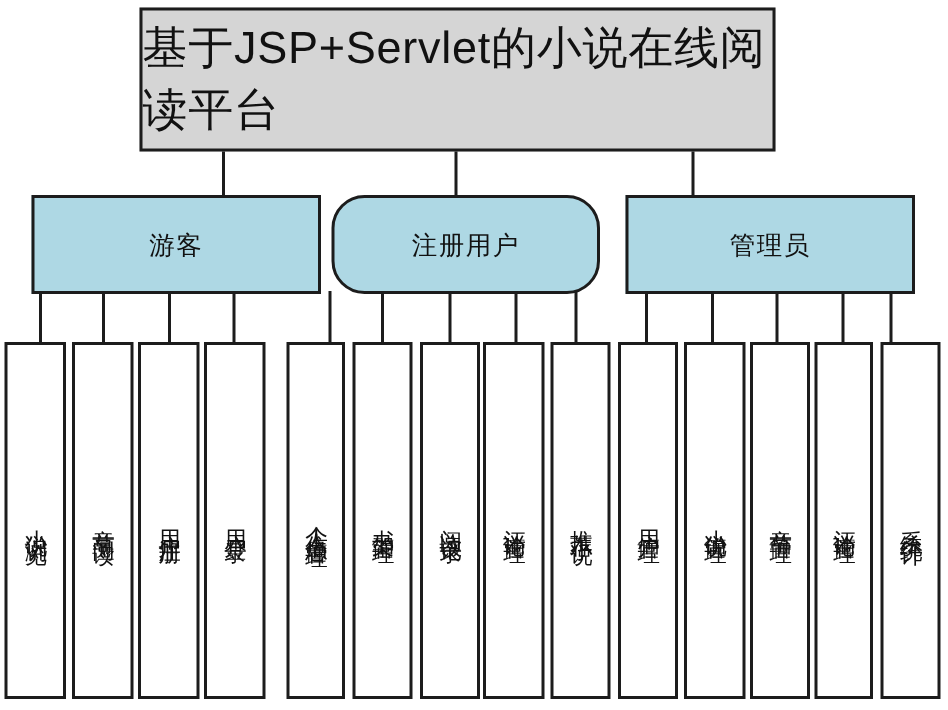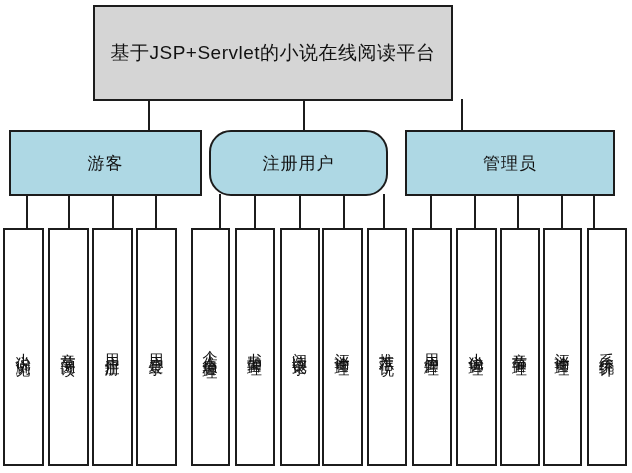--- a/index.html
+++ b/index.html
@@ -19,35 +19,36 @@
     position: absolute;
     box-sizing: border-box;
     border: 2px solid var(--border, #1c1c1c);
     display: flex;
     align-items: center;
     justify-content: center;
     z-index: 2;
     color: #111;
   }
   .root-node {
-    left: 93px; top: 5px; width: 360px; height: 96px;
+    left: 93px; top: 5px; width: 424px; height: 96px;
     background: var(--root-fill, #d5d5d5);
-    font-size: 19px;
+    font-size: 30px;
     letter-spacing: 0.5px;
-    text-align: right;
+    text-align: left;
   }
   .branch-node {
     top: 130px; height: 66px;
     background: var(--branch-fill, #aed8e4);
     font-size: 17px;
     letter-spacing: 1px;
+    margin-left: 12px;
   }
   .branch-1 { left: 9px;   width: 193px; }
   .branch-2 { left: 209px; width: 179px; border-radius: 22px; }
-  .branch-3 { left: 405px; width: 210px; }
+  .branch-3 { left: 405px; width: 193px; }
   .leaf-node {
     top: 228px; height: 238px; width: 41px;
     background: var(--leaf-fill, #ffffff);
     border-width: 2px;
   }
   .leaf-node .vtext {
     writing-mode: vertical-lr;
     text-orientation: upright;
     font-size: 15px;
     letter-spacing: 3px;

